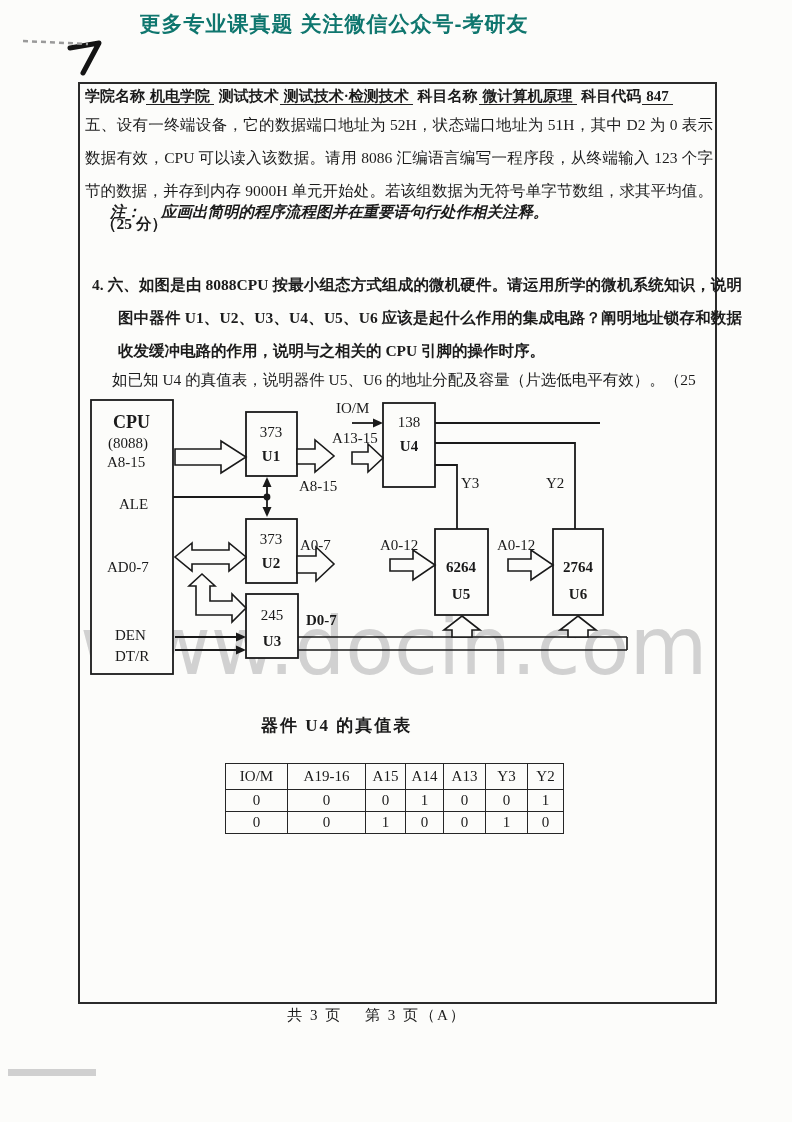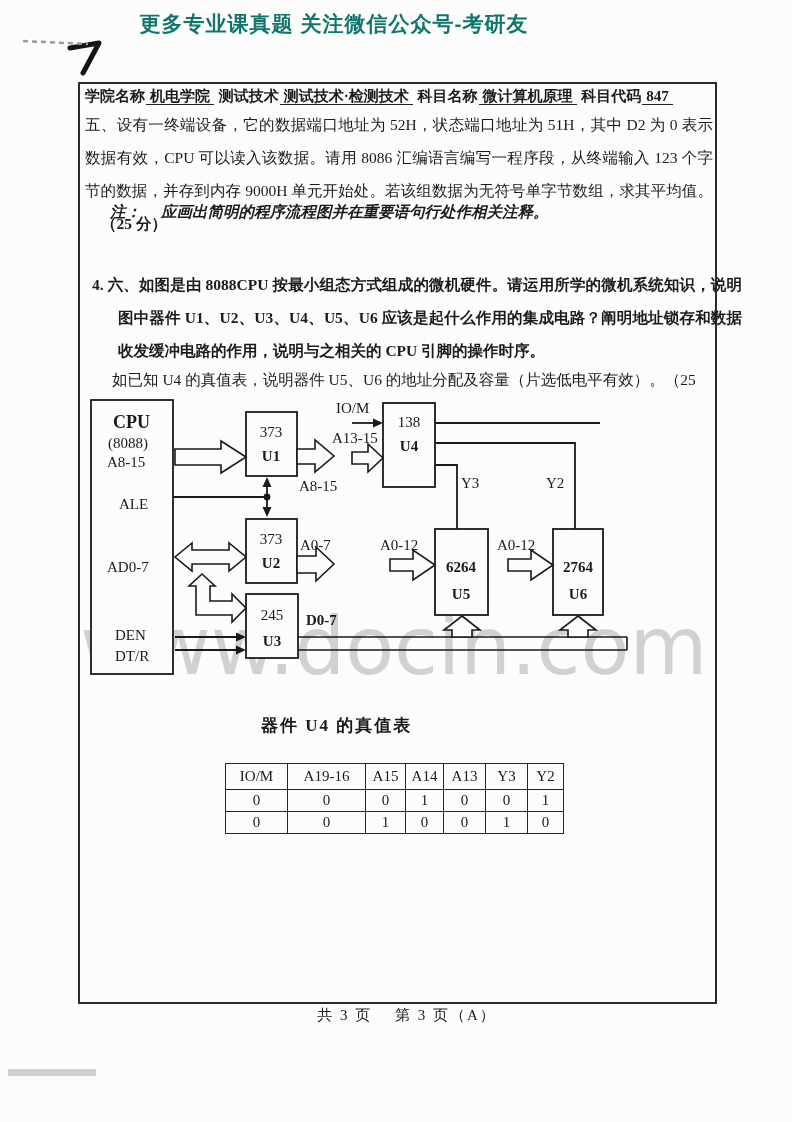--- a/index.html
+++ b/index.html
@@ -58,21 +58,21 @@
     border-collapse:collapse;table-layout:fixed;
   }
   table.truth th,table.truth td{
     border:1.6px solid #262626;text-align:center;padding:0;
     font-size:15px;height:21px;font-weight:normal;
     font-family:"Liberation Serif","DejaVu Serif",serif;
   }
   table.truth th{height:25px;}
   .footer{
     position:absolute;left:0;top:1006px;width:754px;text-align:center;z-index:2;
-    font-size:15px;letter-spacing:2px;padding-left:30px;
+    font-size:15px;letter-spacing:2px;
   }
   .smudge{
     position:absolute;left:8px;top:1069px;width:88px;height:7px;
     background:#bdbdbd;opacity:.7;z-index:2;
   }
 </style>
 </head>
 <body>
 
 <div class="page">

